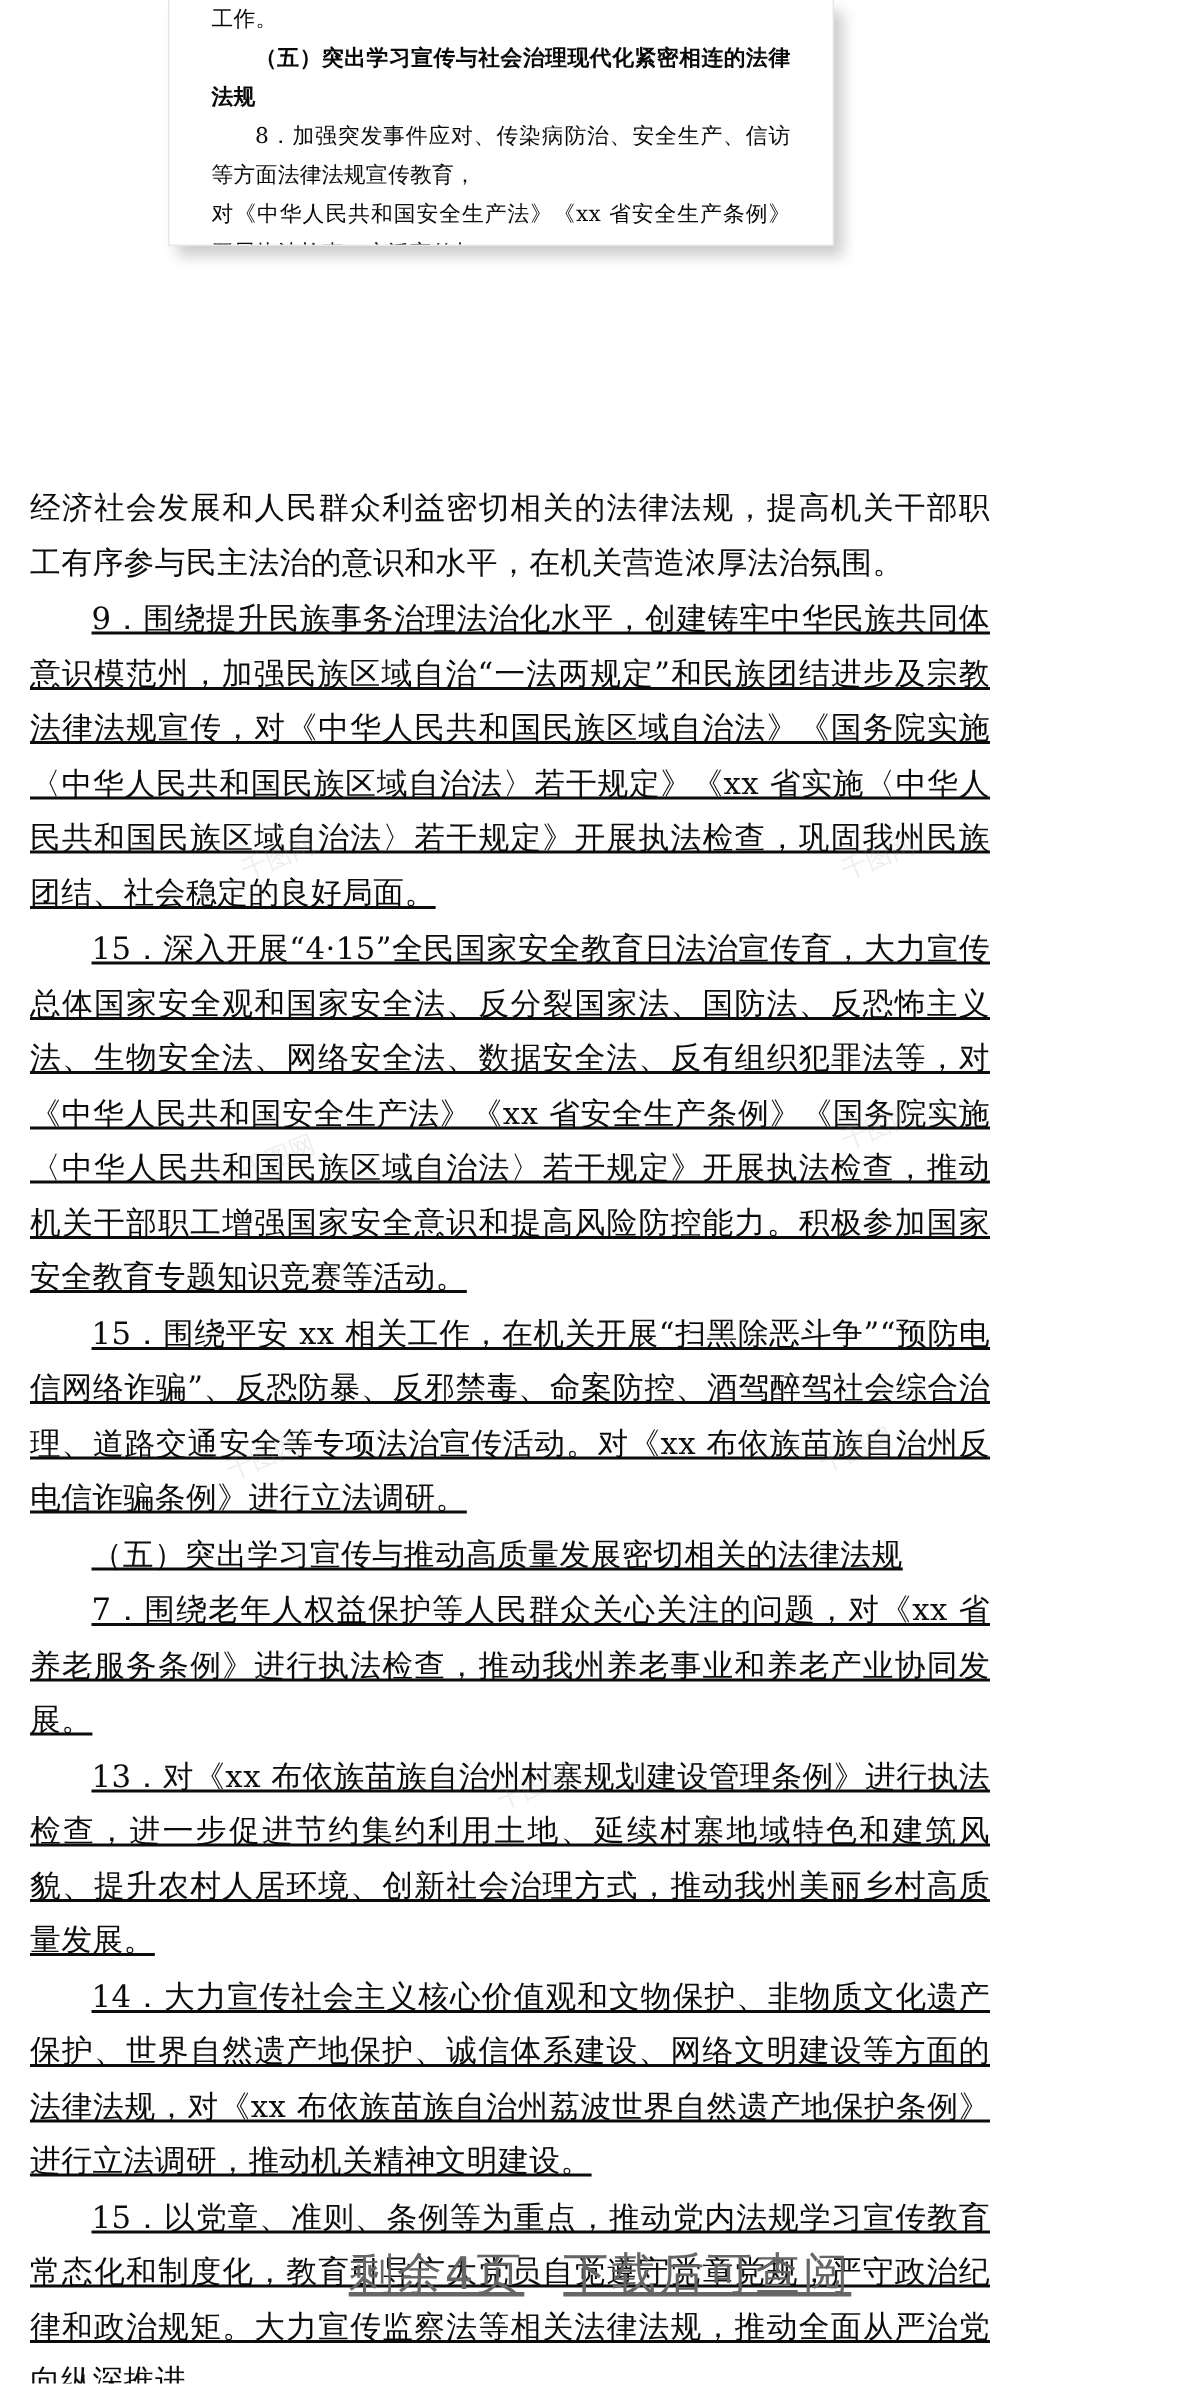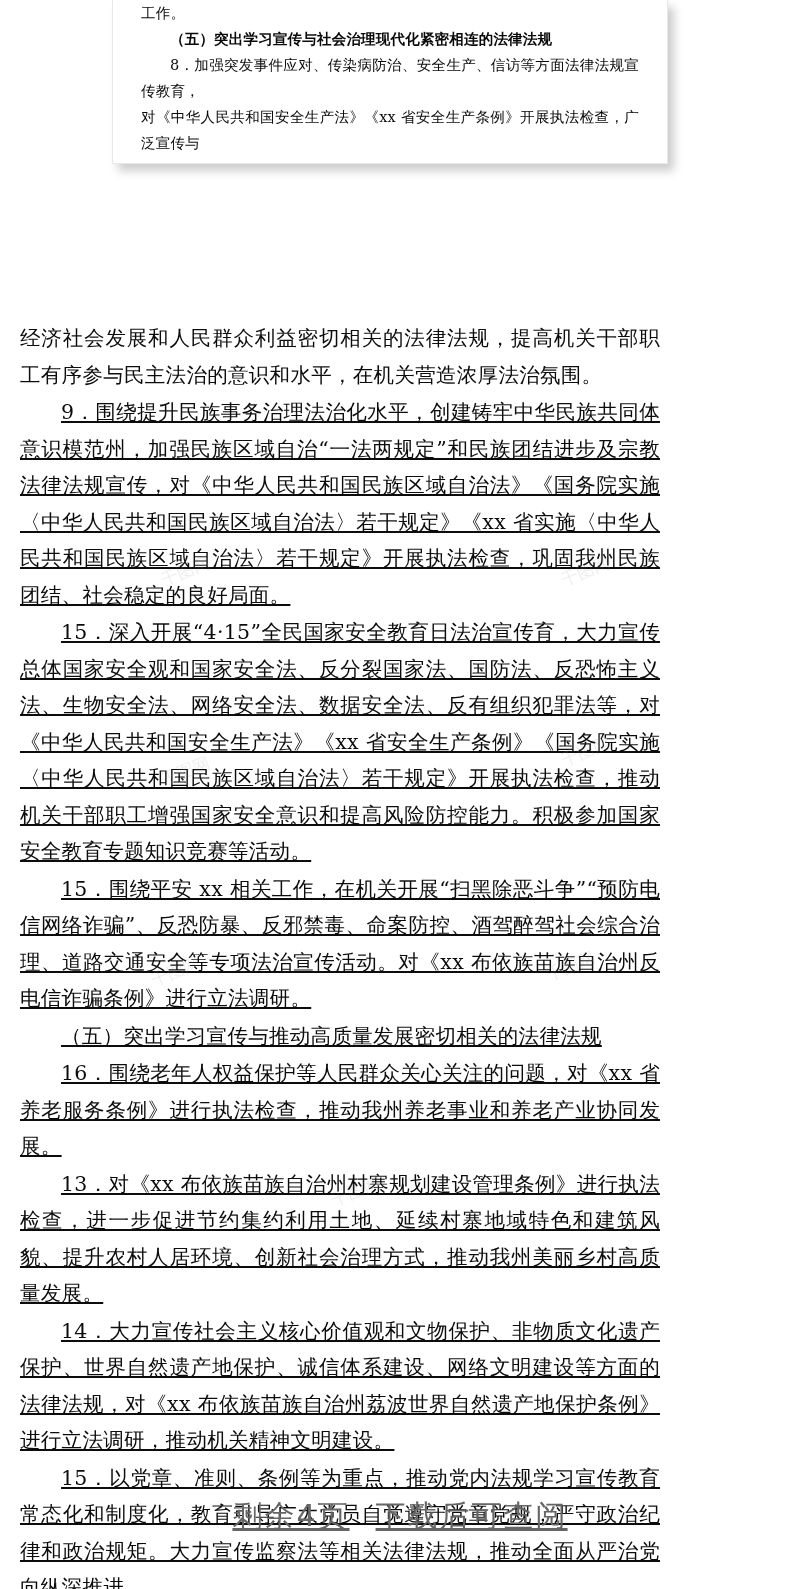--- a/index.html
+++ b/index.html
@@ -21,21 +21,21 @@
     position: absolute;
     left: 112px;
     top: 0;
     width: 570px;
     height: 172px;
   }
   .preview-page {
     position: absolute;
     left: 0;
     top: 0;
-    width: 556px;
+    width: 444px;
     height: 164px;
     background: #ffffff;
     box-shadow: 6px 7px 9px rgba(0,0,0,0.20);
     border: 1px solid #e8e8e8;
     border-top: none;
     box-sizing: border-box;
     overflow: hidden;
   }
   .preview-inner {
     padding: 0 28px;
@@ -118,21 +118,21 @@
     </div>
   </div>
 </div>
 
 <div class="doc">
   <p>经济社会发展和人民群众利益密切相关的法律法规，提高机关干部职工有序参与民主法治的意识和水平，在机关营造浓厚法治氛围。</p>
   <p class="indent">9．围绕提升民族事务治理法治化水平，创建铸牢中华民族共同体意识模范州，加强民族区域自治“一法两规定”和民族团结进步及宗教法律法规宣传，对《中华人民共和国民族区域自治法》《国务院实施〈中华人民共和国民族区域自治法〉若干规定》《xx 省实施〈中华人民共和国民族区域自治法〉若干规定》开展执法检查，巩固我州民族团结、社会稳定的良好局面。</p>
   <p class="indent">15．深入开展“4·15”全民国家安全教育日法治宣传育，大力宣传总体国家安全观和国家安全法、反分裂国家法、国防法、反恐怖主义法、生物安全法、网络安全法、数据安全法、反有组织犯罪法等，对《中华人民共和国安全生产法》《xx 省安全生产条例》《国务院实施〈中华人民共和国民族区域自治法〉若干规定》开展执法检查，推动机关干部职工增强国家安全意识和提高风险防控能力。积极参加国家安全教育专题知识竞赛等活动。</p>
   <p class="indent">15．围绕平安 xx 相关工作，在机关开展“扫黑除恶斗争”“预防电信网络诈骗”、反恐防暴、反邪禁毒、命案防控、酒驾醉驾社会综合治理、道路交通安全等专项法治宣传活动。对《xx 布依族苗族自治州反电信诈骗条例》进行立法调研。</p>
   <p class="indent">（五）突出学习宣传与推动高质量发展密切相关的法律法规</p>
-  <p class="indent">16．围绕老年人权益保护等人民群众关心关注的问题，对《xx 省养老服务条例》进行执法检查，推动我州养老事业和养老产业协同发展。</p>
+  <p class="indent">7．围绕老年人权益保护等人民群众关心关注的问题，对《xx 省养老服务条例》进行执法检查，推动我州养老事业和养老产业协同发展。</p>
   <p class="indent">13．对《xx 布依族苗族自治州村寨规划建设管理条例》进行执法检查，进一步促进节约集约利用土地、延续村寨地域特色和建筑风貌、提升农村人居环境、创新社会治理方式，推动我州美丽乡村高质量发展。</p>
   <p class="indent">14．大力宣传社会主义核心价值观和文物保护、非物质文化遗产保护、世界自然遗产地保护、诚信体系建设、网络文明建设等方面的法律法规，对《xx 布依族苗族自治州荔波世界自然遗产地保护条例》进行立法调研，推动机关精神文明建设。</p>
   <p class="indent">15．以党章、准则、条例等为重点，推动党内法规学习宣传教育常态化和制度化，教育引导广大党员自觉遵守党章党规，严守政治纪律和政治规矩。大力宣传监察法等相关法律法规，推动全面从严治党向纵深推进。</p>
   <p class="indent">二、布依族苗族自治州反电信诈骗条例</p>
 </div>
 
 <div class="wm wm1">千图网</div>
 <div class="wm wm2">千图网</div>
 <div class="wm wm3">千图网</div>
 <div class="wm wm4">千图网</div>

